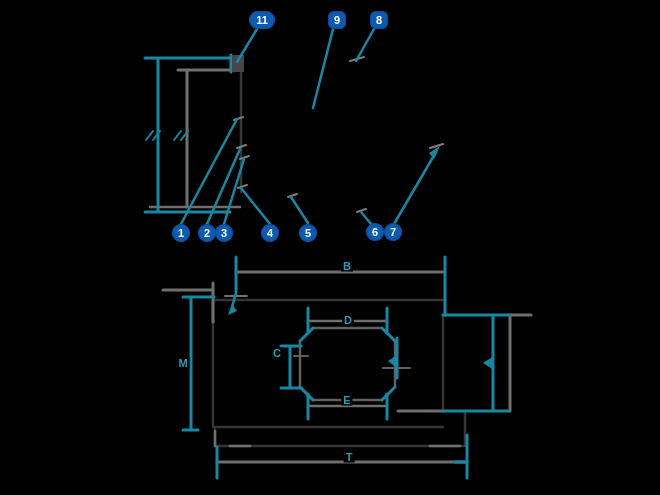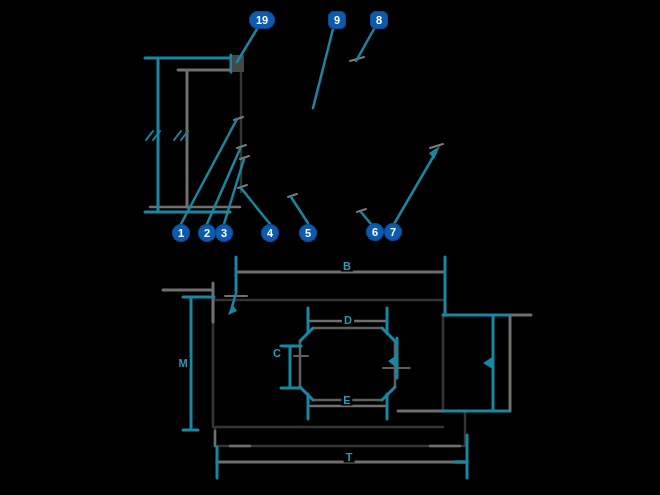--- a/index.html
+++ b/index.html
@@ -85,21 +85,21 @@
 
   <div class="badge round" style="left:172px;top:224px;">1</div>
   <div class="badge round" style="left:198px;top:224px;">2</div>
   <div class="badge round" style="left:215px;top:224px;">3</div>
   <div class="badge round" style="left:261px;top:224px;">4</div>
   <div class="badge round" style="left:299px;top:224px;">5</div>
   <div class="badge round" style="left:366px;top:223px;">6</div>
   <div class="badge round" style="left:384px;top:223px;">7</div>
   <div class="badge square" style="left:370px;top:11px;">8</div>
   <div class="badge square" style="left:328px;top:11px;">9</div>
-  <div class="badge pill" style="left:249px;top:11px;">19</div>
+  <div class="badge pill" style="left:249px;top:11px;">11</div>
 
   <div class="dimlabel" style="left:347px;top:266px;">B</div>
   <div class="dimlabel" style="left:183px;top:363px;">M</div>
   <div class="dimlabel" style="left:348px;top:320px;">D</div>
   <div class="dimlabel" style="left:277px;top:353px;">C</div>
   <div class="dimlabel" style="left:347px;top:400px;">E</div>
   <div class="dimlabel" style="left:349px;top:457px;">T</div>
 
 </div>
 

